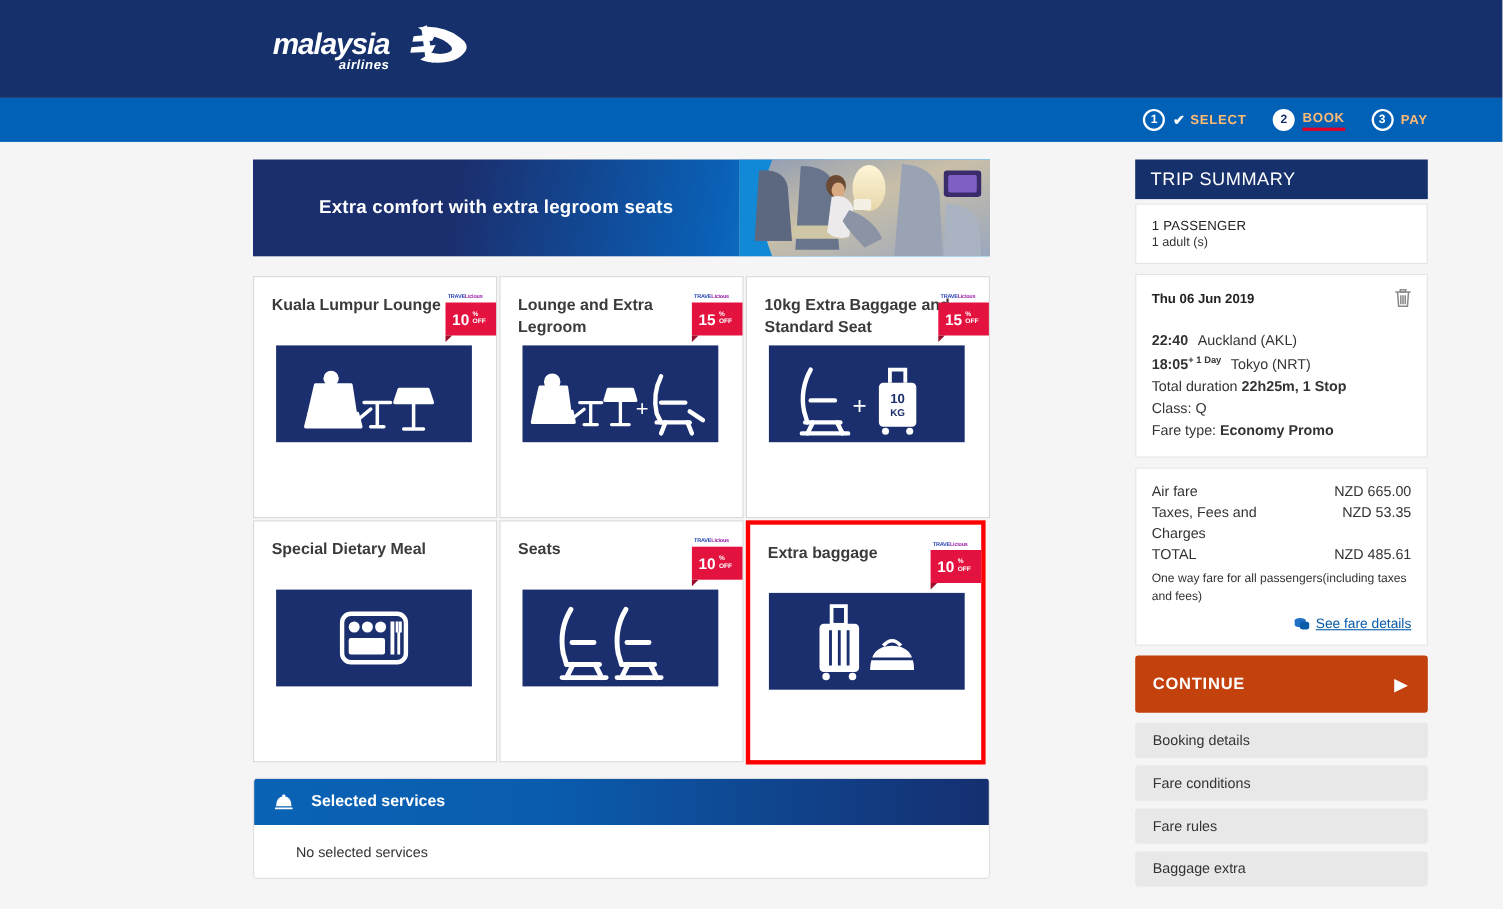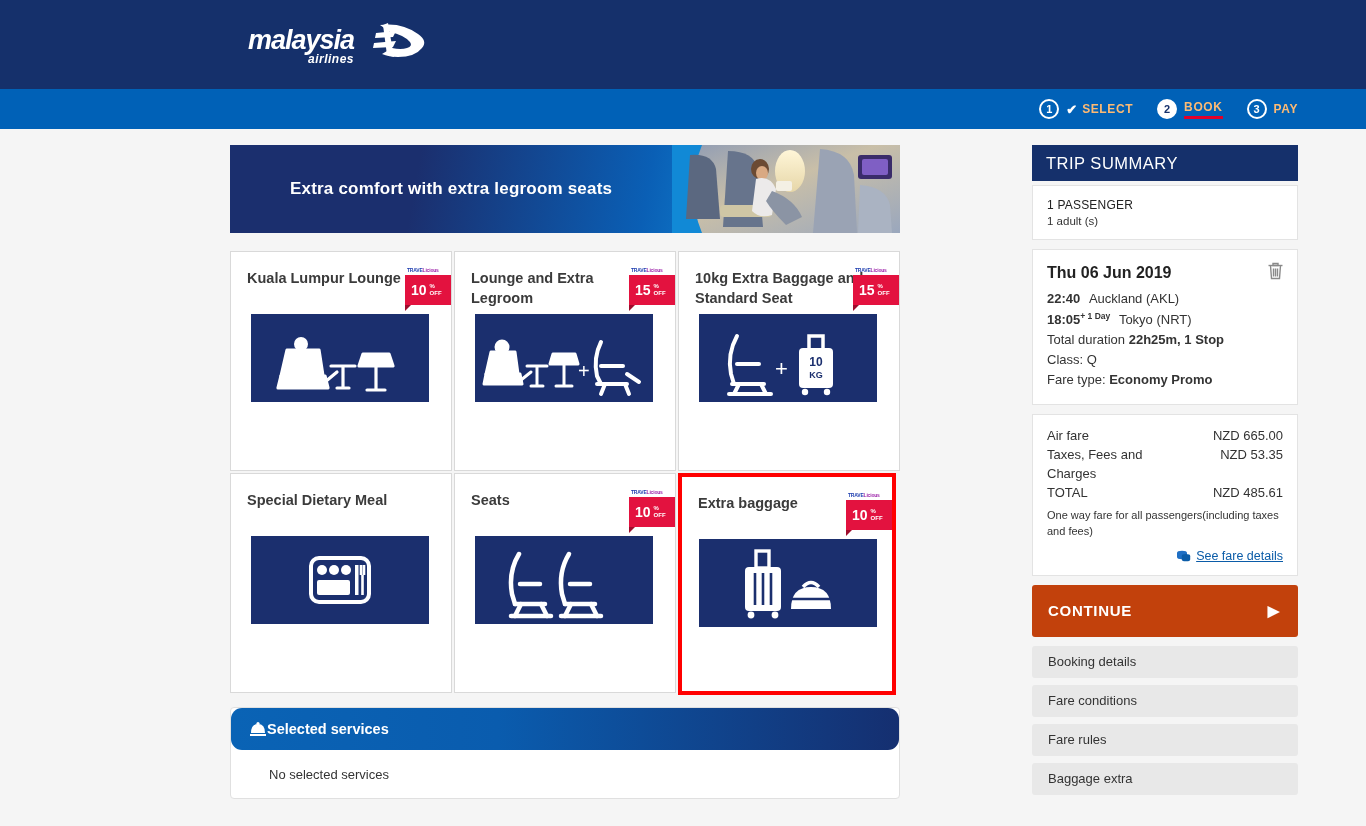--- a/index.html
+++ b/index.html
@@ -176,23 +176,22 @@
     border-radius: 4px;
     overflow: hidden;
     border: 1px solid #e0e0e0;
     background: #fff;
   }
   .sel-svc-head {
     height: 42px;
     background: linear-gradient(90deg, #0a63b5 0%, #0a5cae 40%, #152f70 100%);
     display: flex;
     align-items: center;
-    gap: 0;
+    gap: 16px;
     padding-left: 18px;
-    border-radius: 11px;
   }
   .sel-svc-head-label {
     color: #fff; font-size: 14.5px; font-weight: bold;
   }
   .sel-svc-body {
     height: 48px;
     display: flex;
     align-items: center;
     padding-left: 38px;
     font-size: 13px;
@@ -215,21 +214,21 @@
     background: #fff;
     border: 1px solid #e3e3e3;
     margin-bottom: 9px;
     padding: 12px 14px;
   }
   .panel.first { margin-top: 4px; }
   .pax-title { font-size: 12px; color: #222; letter-spacing: 0.2px; }
   .pax-sub { font-size: 11.5px; color: #333; margin-top: 3px; }
 
   .flight-panel { position: relative; padding: 14px 14px 12px 14px; }
-  .flight-date { font-size: 16px; font-weight: bold; color: #222; margin-bottom: 9px; }
+  .flight-date { font-size: 12px; font-weight: bold; color: #222; margin-bottom: 24px; }
   .trash-btn {
     position: absolute; right: 13px; top: 12px;
     background: none; border: none; cursor: pointer; padding: 0;
     line-height: 0;
   }
   .fl-row { font-size: 13px; color: #333; margin-bottom: 5px; }
   .fl-time { font-weight: bold; }
   .fl-sup { font-size: 8.5px; font-weight: bold; vertical-align: super; }
   .fl-city { margin-left: 5px; }
   .fl-strong { font-weight: bold; }

